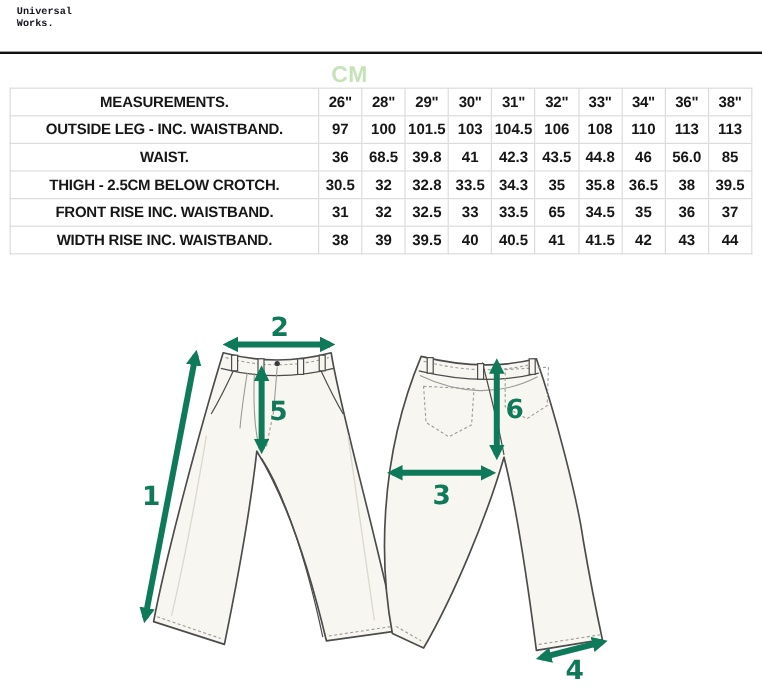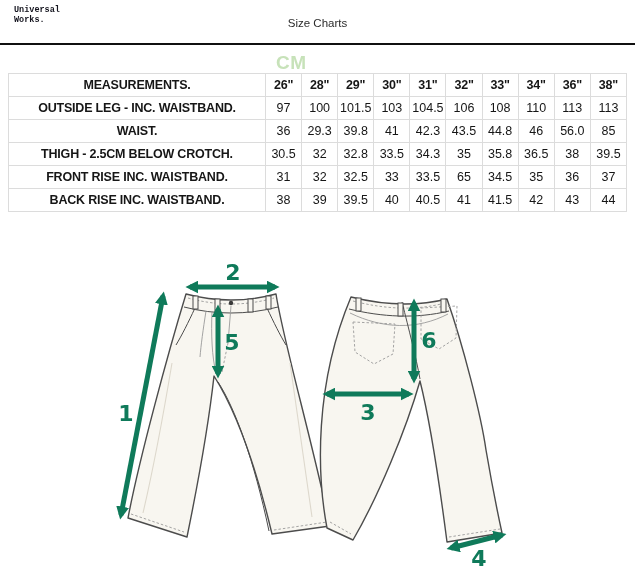--- a/index.html
+++ b/index.html
@@ -23,21 +23,21 @@
 
   .unit-tab{position:absolute;left:276px;top:52px;font-size:19px;font-weight:700;
         letter-spacing:.5px;color:var(--pale-green);cursor:pointer;}
 
   .size-table{position:absolute;left:8px;top:73px;width:619px;border-collapse:collapse;
         table-layout:fixed;border-radius:32px;}
   .size-table th,.size-table td{border:1px solid var(--line);height:22px;padding:0;
         text-align:center;vertical-align:middle;font-size:12.5px;color:var(--ink);
         white-space:nowrap;overflow:hidden;}
   .size-table th{font-weight:700;letter-spacing:-0.2px;}
-  .size-table td{font-weight:400;margin-top:14px;}
+  .size-table td{font-weight:700;margin-top:14px;}
 
   .diagram{position:absolute;left:0;top:245px;}
   .pant{fill:var(--pant-fill);stroke:var(--pant-line);stroke-width:1.4;stroke-linejoin:round;}
   .seam{fill:none;stroke:var(--pant-line);stroke-width:1;}
   .seam-light{fill:none;stroke:#9a9a9a;stroke-width:.9;}
   .stitch{fill:none;stroke:#9a9a9a;stroke-width:.9;stroke-dasharray:2.5 2;}
   .crease{fill:none;stroke:#ddd8cc;stroke-width:1.1;}
   .loop{fill:var(--pant-fill);stroke:var(--pant-line);stroke-width:1;}
   .arrow{stroke:var(--arrow-color);stroke-width:5;fill:none;stroke-linecap:butt;}
   .arrow-num{fill:var(--arrow-color);font-family:"DejaVu Sans",sans-serif;
@@ -46,21 +46,20 @@
 </style>
 </head>
 <body>
 
 <div class="page">
 
   <div class="logo">
     <span>Universal</span>
     <span>Works.</span>
   </div>
-  <div class="page-title">Size Charts</div>
   <div class="header-divider"></div>
 
   <div class="unit-tab">CM</div>
 
   <table class="size-table">
     <colgroup>
       <col style="width:257px">
       <col span="10">
     </colgroup>
     <thead>
@@ -88,21 +87,21 @@
           <td>104.5</td>
           <td>106</td>
           <td>108</td>
           <td>110</td>
           <td>113</td>
           <td>113</td>
         </tr>
         <tr>
           <th>WAIST.</th>
           <td>36</td>
-          <td>29.3</td>
+          <td>68.5</td>
           <td>39.8</td>
           <td>41</td>
           <td>42.3</td>
           <td>43.5</td>
           <td>44.8</td>
           <td>46</td>
           <td>56.0</td>
           <td>85</td>
         </tr>
         <tr>
@@ -125,21 +124,21 @@
           <td>32.5</td>
           <td>33</td>
           <td>33.5</td>
           <td>65</td>
           <td>34.5</td>
           <td>35</td>
           <td>36</td>
           <td>37</td>
         </tr>
         <tr>
-          <th>BACK RISE INC. WAISTBAND.</th>
+          <th>WIDTH RISE INC. WAISTBAND.</th>
           <td>38</td>
           <td>39</td>
           <td>39.5</td>
           <td>40</td>
           <td>40.5</td>
           <td>41</td>
           <td>41.5</td>
           <td>42</td>
           <td>43</td>
           <td>44</td>

